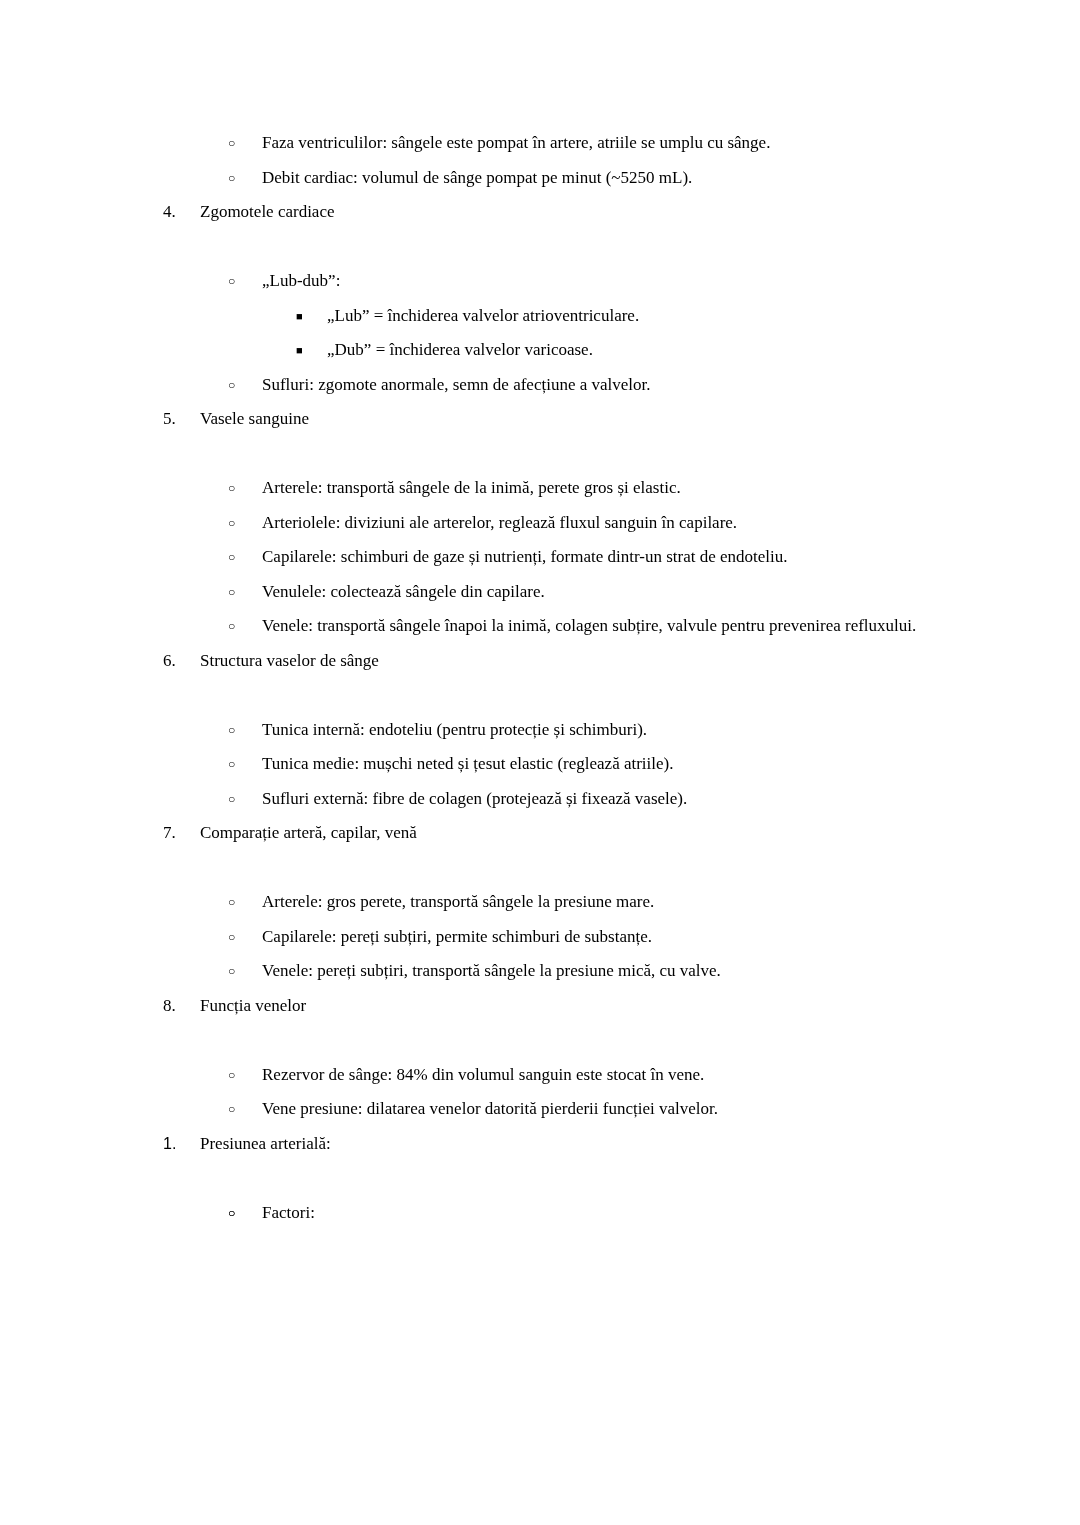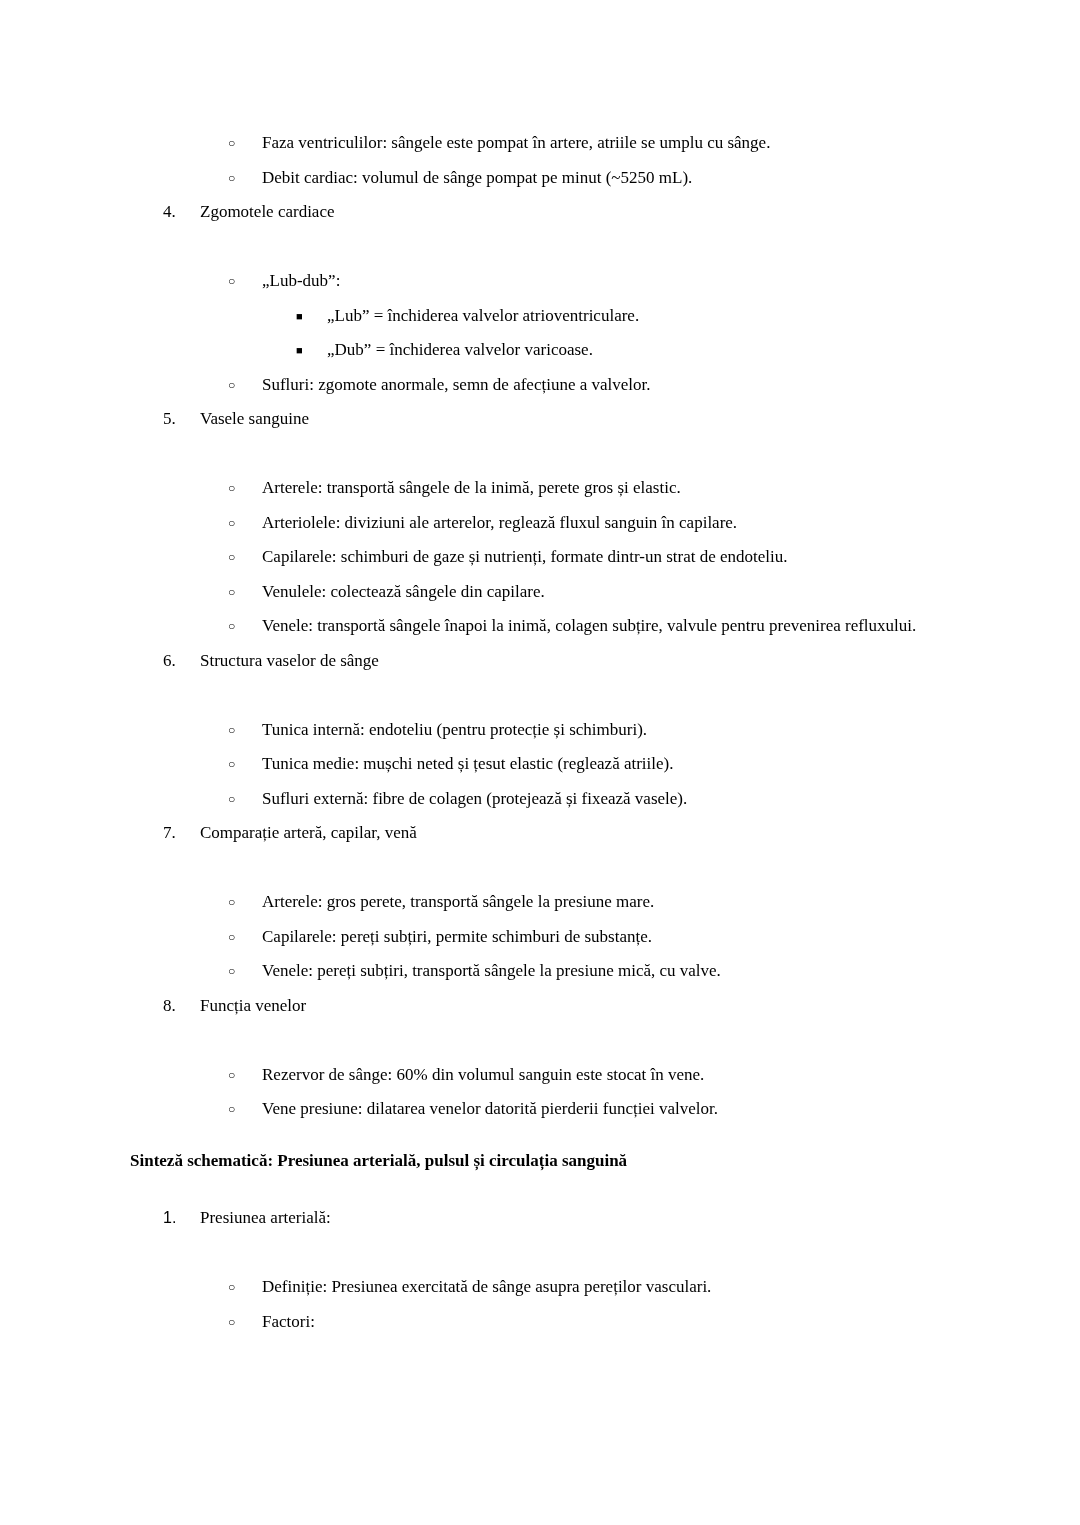--- a/index.html
+++ b/index.html
@@ -72,20 +72,19 @@
     <div class="line b2"><span class="marker">○</span><b>Tunica internă</b><span>: endoteliu (pentru protecție și schimburi).</span></div>
     <div class="line b2"><span class="marker">○</span><b>Tunica medie</b><span>: mușchi neted și țesut elastic (reglează atriile).</span></div>
     <div class="line b2"><span class="marker">○</span><b>Sufluri externă</b><span>: fibre de colagen (protejează și fixează vasele).</span></div>
     <div class="line num"><span class="marker">7.</span><b>Comparație arteră, capilar, venă</b></div>
     <div class="gap"></div>
     <div class="line b2"><span class="marker">○</span><b>Arterele</b><span>: gros perete, transportă sângele la presiune mare.</span></div>
     <div class="line b2"><span class="marker">○</span><b>Capilarele</b><span>: pereți subțiri, permite schimburi de substanțe.</span></div>
     <div class="line b2"><span class="marker">○</span><b>Venele</b><span>: pereți subțiri, transportă sângele la presiune mică, cu valve.</span></div>
     <div class="line num"><span class="marker">8.</span><b>Funcția venelor</b></div>
     <div class="gap"></div>
-    <div class="line b2"><span class="marker">○</span><b>Rezervor de sânge</b><span>: 60% din volumul sanguin este stocat în vene.</span></div>
+    <div class="line b2"><span class="marker">○</span><b>Rezervor de sânge</b><span>: 84% din volumul sanguin este stocat în vene.</span></div>
     <div class="line b2"><span class="marker">○</span><b>Vene presiune</b><span>: dilatarea venelor datorită pierderii funcției valvelor.</span></div>
-    <div class="heading">Sinteză schematică: Presiunea arterială, pulsul și circulația sanguină</div>
     <div class="line num"><span class="marker sans">1.</span><b>Presiunea arterială</b><span>:</span></div>
     <div class="gap"></div>
-    <div class="line b2"><span class="marker">○</span><span>Definiție: Presiunea exercitată de sânge asupra pereților vasculari.</span></div>
+    <div class="line b2"><span class="marker">○</span></div>
     <div class="line b2"><span class="marker">○</span><span>Factori:</span></div>
   </div>
 
 </body></html>

